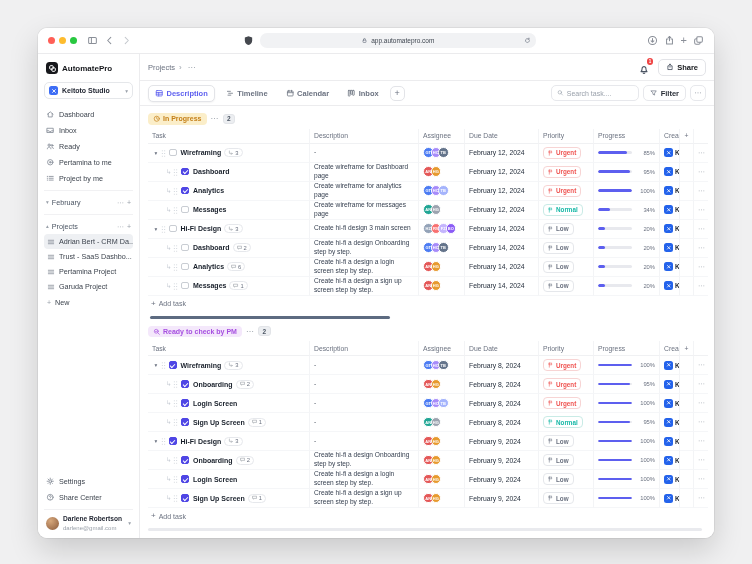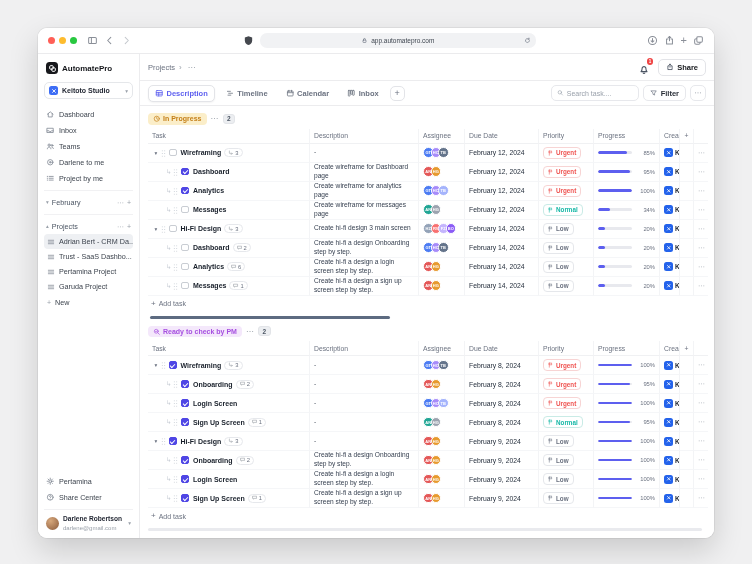--- a/index.html
+++ b/index.html
@@ -252,31 +252,31 @@
 
   <div class="snav">
     <span class="si nav-ic">
               <svg viewBox="0 0 12 12" fill="none" stroke="currentColor" stroke-width="1.1" stroke-linecap="round" stroke-linejoin="round">
                 <circle cx="4.4" cy="4.4" r="1.6"></circle>
                 <path d="M1.9 9.6c0-1.4 1.1-2.4 2.5-2.4s2.5 1 2.5 2.4"></path>
                 <circle cx="8.6" cy="4.8" r="1.2"></circle>
                 <path d="M8.4 7.3c1.2.1 2 1 2 2"></path>
               </svg>
             </span>
-    <span class="nav-lb">Teams</span>
+    <span class="nav-lb">Ready</span>
   </div>
 
   <div class="snav">
     <span class="si nav-ic">
               <svg viewBox="0 0 12 12" fill="none" stroke="currentColor" stroke-width="1.1" stroke-linecap="round" stroke-linejoin="round">
                 <circle cx="6" cy="6" r="3.8"></circle>
                 <circle cx="6" cy="6" r="1.1"></circle>
               </svg>
             </span>
-    <span class="nav-lb">Darlene to me</span>
+    <span class="nav-lb">Pertamina to me</span>
   </div>
 
   <div class="snav">
     <span class="si nav-ic">
               <svg viewBox="0 0 12 12" fill="none" stroke="currentColor" stroke-width="1.1" stroke-linecap="round" stroke-linejoin="round">
                 <path d="M4.6 3.4h5.6M4.6 6h5.6M4.6 8.6h5.6M1.8 3.4h.7M1.8 6h.7M1.8 8.6h.7"></path>
               </svg>
             </span>
     <span class="nav-lb">Project by me</span>
   </div>
@@ -339,21 +339,21 @@
           <span>New</span>
       </div>
       <div class="sb-spacer"></div>
       <div class="snav">
         <span class="si">
             <svg viewBox="0 0 12 12" fill="none" stroke="currentColor" stroke-width="1.1" stroke-linecap="round" stroke-linejoin="round">
               <circle cx="6" cy="6" r="1.8"></circle>
               <path d="M6 1.6v1.5M6 8.9v1.5M1.6 6h1.5M8.9 6h1.5M2.9 2.9l1 1M8.1 8.1l1 1M9.1 2.9l-1 1M3.9 8.1l-1 1"></path>
             </svg>
           </span>
-        <span>Pertamina</span>
+        <span>Settings</span>
       </div>
       <div class="snav">
         <span class="si">
             <svg viewBox="0 0 12 12" fill="none" stroke="currentColor" stroke-width="1.1" stroke-linecap="round" stroke-linejoin="round">
               <circle cx="6" cy="6" r="4.1"></circle>
               <path d="M4.8 4.8c.1-.7.7-1.2 1.4-1.1.7 0 1.2.6 1.1 1.3-.1.8-1.1.9-1.3 1.7"></path>
               <path d="M6 8.7v.1"></path>
             </svg>
           </span>
         <span>Share Center</span>

